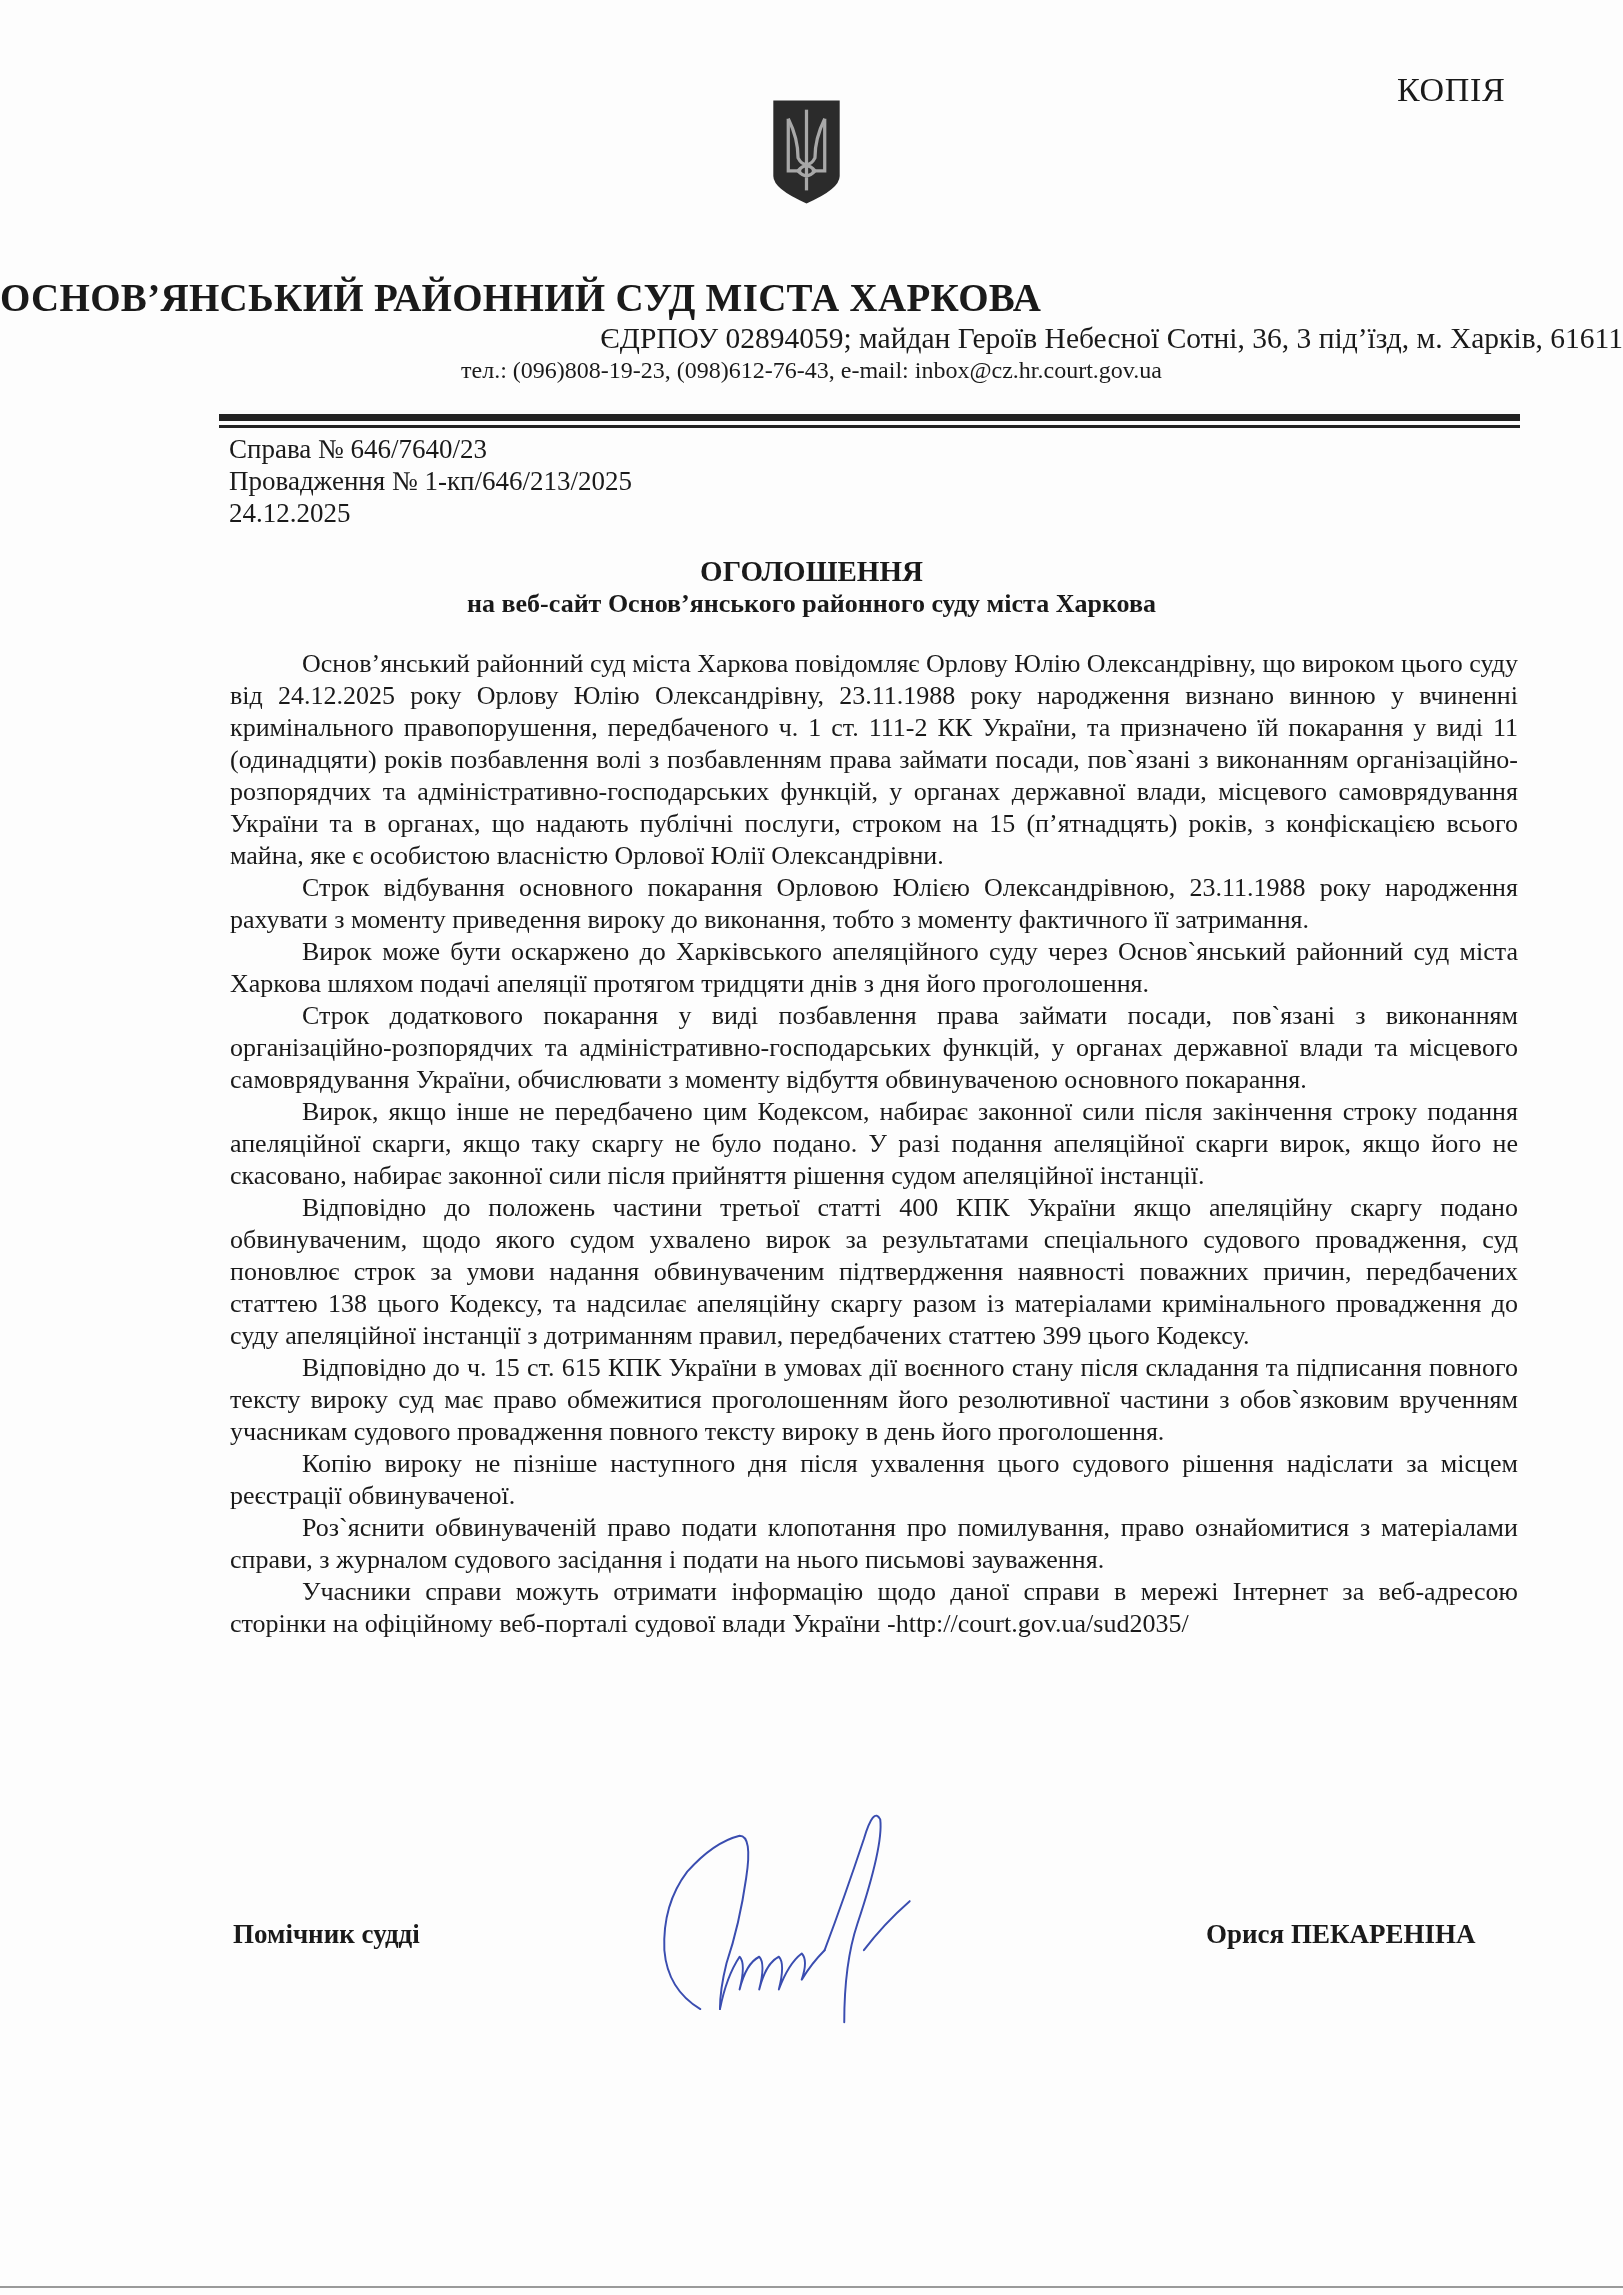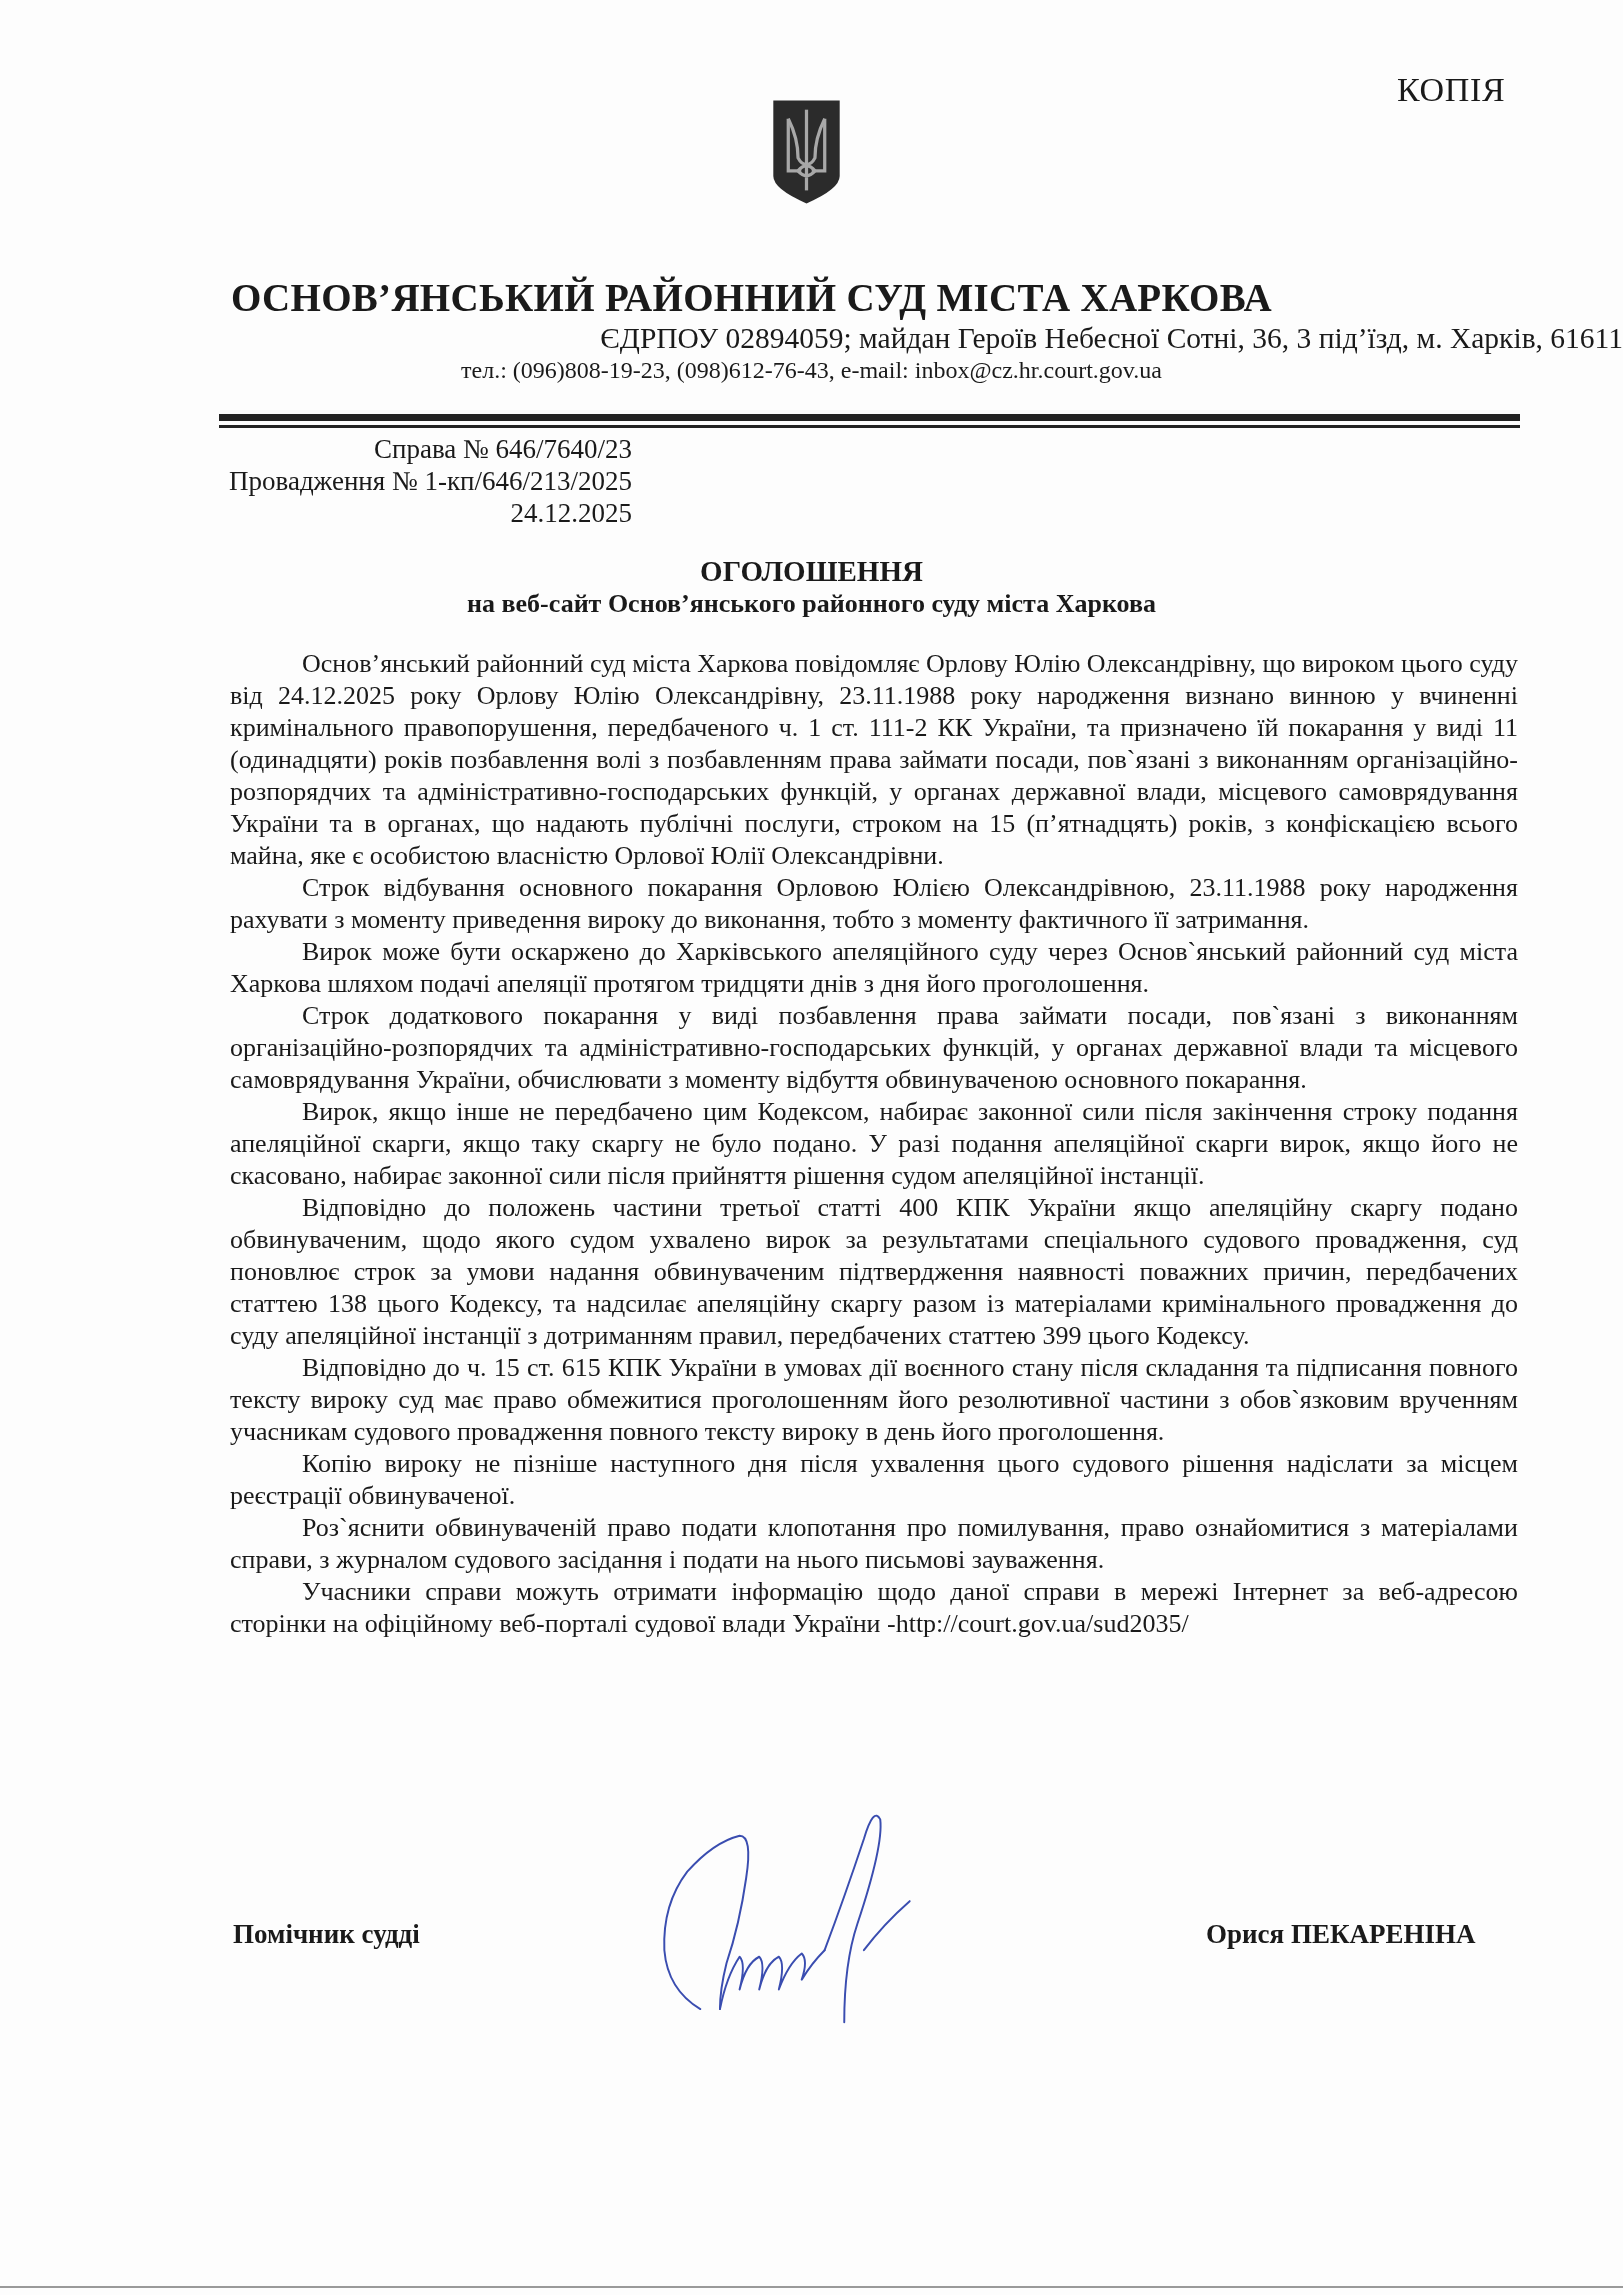--- a/index.html
+++ b/index.html
@@ -8,32 +8,32 @@
       background: #fdfdfd;
       font-family: "Liberation Serif", "DejaVu Serif", serif;
       color: #1a1a1a;
     }
     .abs { position: absolute; }
     .copy-mark {
       left: 1397px; top: 71px; font-size: 34px; font-weight: normal; letter-spacing: 0.7px;
     }
     .emblem { left: 772px; top: 99px; width: 69px; height: 106px; }
     .court-title {
-      left: 0; width: 1471px; top: 275px; text-align: center;
-      font-size: 39px; font-weight: bold; letter-spacing: 0.3px; padding-left: 16px;
+      left: 0; width: 1471px; top: 275px; 
+      font-size: 39px; font-weight: bold; letter-spacing: 0.3px;
     }
     .court-address {
       left: 0; width: 1623px; top: 322px; text-align: right; font-size: 29.5px;
     }
     .court-contacts {
       left: 0; width: 1623px; top: 357px; text-align: center; font-size: 24px;
     }
     .rule-thick { left: 219px; top: 414px; width: 1301px; height: 7.2px; background: #222; }
     .rule-thin  { left: 219px; top: 425px; width: 1301px; height: 2.6px;  background: #222; }
-    .meta { left: 229px; top: 433px; font-size: 27px; line-height: 32px; text-align: right; }
+    .meta { left: 229px; top: 433px; font-size: 27px; line-height: 32px; }
     .notice-title {
       left: 0; width: 1623px; top: 555px; text-align: center;
       font-size: 29px; font-weight: bold; line-height: 33px;
     }
     .notice-subtitle {
       left: 0; width: 1623px; top: 588px; text-align: center;
       font-size: 26px; font-weight: bold; line-height: 31px;
     }
     .body-text {
       left: 230px; top: 648px; width: 1288px;

